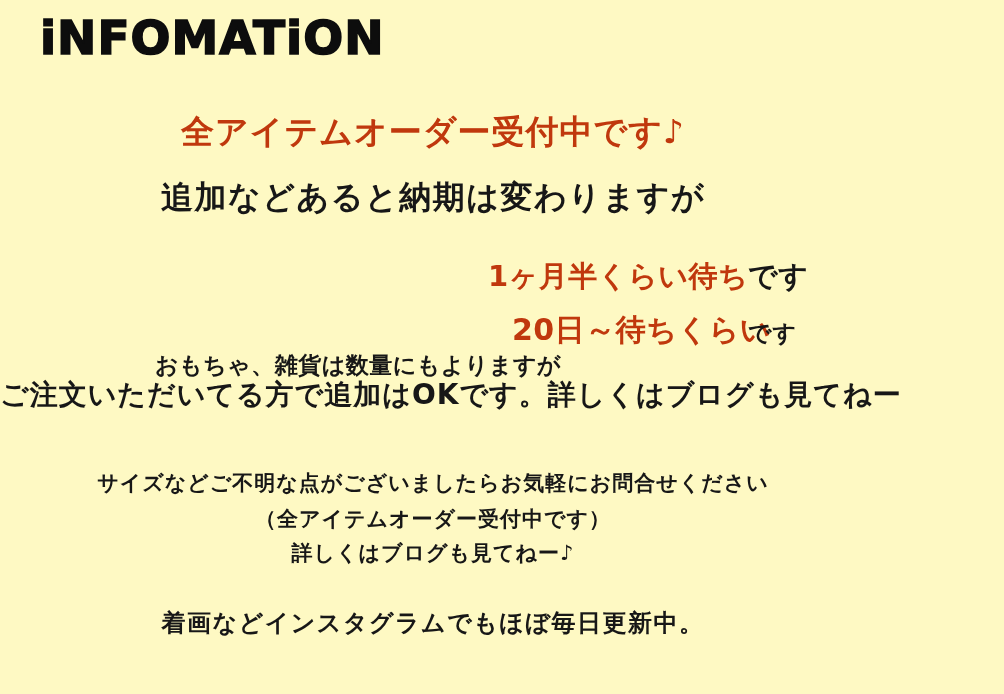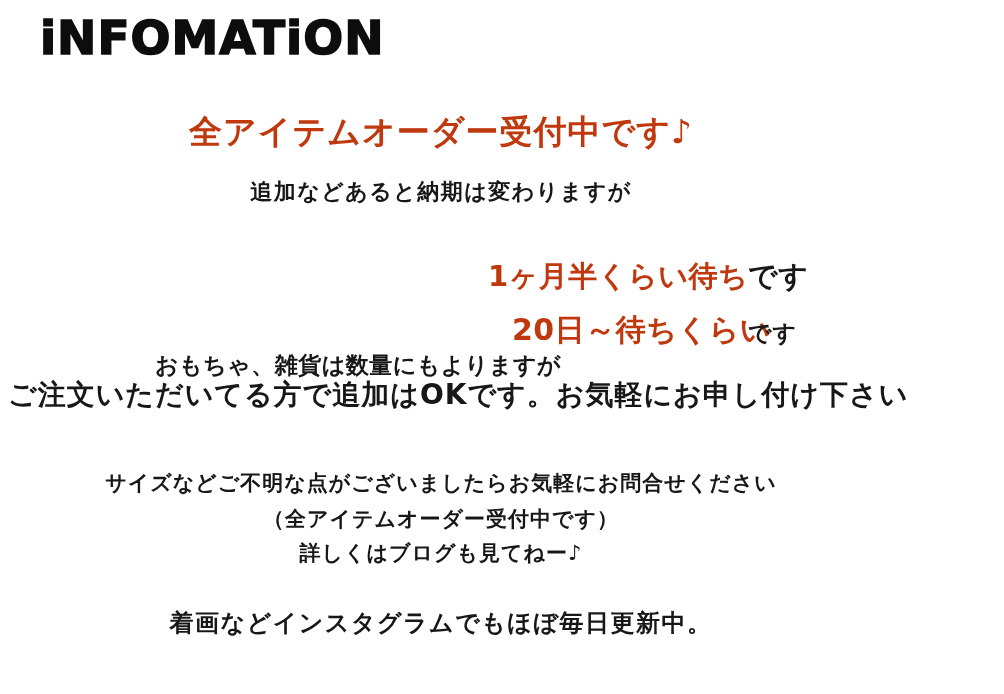--- a/index.html
+++ b/index.html
@@ -12,21 +12,21 @@
     height: 694px;
     overflow: hidden;
     background: #aed249;
     font-family: "DejaVu Sans", "Liberation Sans", sans-serif;
   }
 
   #page {
     position: relative;
     width: 1004px;
     height: 694px;
-    background: #ffffff;
+    background: #fef9c3;
     box-sizing: border-box;
     padding-left: 36px;
   }
 
   
   .heading {
     position: absolute;
     left: 40px;
     top: 14px;
     font-family: "DejaVu Sans", "Liberation Sans", sans-serif;
@@ -42,34 +42,34 @@
   
   .line {
     position: absolute;
     white-space: nowrap;
     color: #171717;
     font-family: "DejaVu Sans", "Liberation Sans", sans-serif;
     font-weight: 600;
     line-height: 1;
   }
   .line.center {
-    left: 8px;
+    left: 0;
     width: 866px;
     text-align: center;
   }
   .red {
     color: #c0380d;
   }
   .blk {
     color: #171717;
   }
 
   
   .l-order      { top: 115px; font-size: 33px; letter-spacing: 1px; }
-  .l-leadtime   { top: 181px; font-size: 22px; letter-spacing: 1.5px; }
+  .l-leadtime   { top: 181px; font-size: 32px; letter-spacing: 1.5px; }
 
   .l-clothes    { top: 267px; left: 188px; font-size: 23px; letter-spacing: 1px; }
   .l-clothes-r  { top: 262px; left: 488px; font-size: 29px; letter-spacing: 0.5px; }
 
   .l-goods      { top: 322px; left: 155px; font-size: 23px; letter-spacing: 0.5px; margin-top: 32px; }
   .l-goods-r    { top: 315px; left: 512px; font-size: 30px; letter-spacing: 0.5px; text-align: center; }
   .l-goods-t    { top: 322px; left: 748px; font-size: 23px; letter-spacing: 1px; }
 
   .l-addorder   { top: 381px; font-size: 28px; letter-spacing: 1px; }
 
@@ -92,21 +92,21 @@
 
 
   <div class="line l-clothes-r"><span class="red">1ヶ月半くらい待ち</span><span class="blk">です</span></div>
 
   <div class="line l-goods blk">おもちゃ、雑貨は数量にもよりますが</div>
 
   <div class="line l-goods-r red">20日～待ちくらい</div>
 
   <div class="line l-goods-t blk">です</div>
 
-  <div class="line center l-addorder blk">ご注文いただいてる方で追加はOKです。お気軽にお申し付け下さい</div>
+  <div class="line center l-addorder blk">ご注文いただいてる方で追加はOKです。詳しくはブログも見てねー</div>
 
   <div class="line center l-size blk">サイズなどご不明な点がございましたらお気軽にお問合せください</div>
 
   <div class="line center l-insta blk">（全アイテムオーダー受付中です）</div>
 
   <div class="line center l-blog blk">詳しくはブログも見てねー♪</div>
 
   <div class="line center l-update blk">着画などインスタグラムでもほぼ毎日更新中。</div>
 
 </div>

